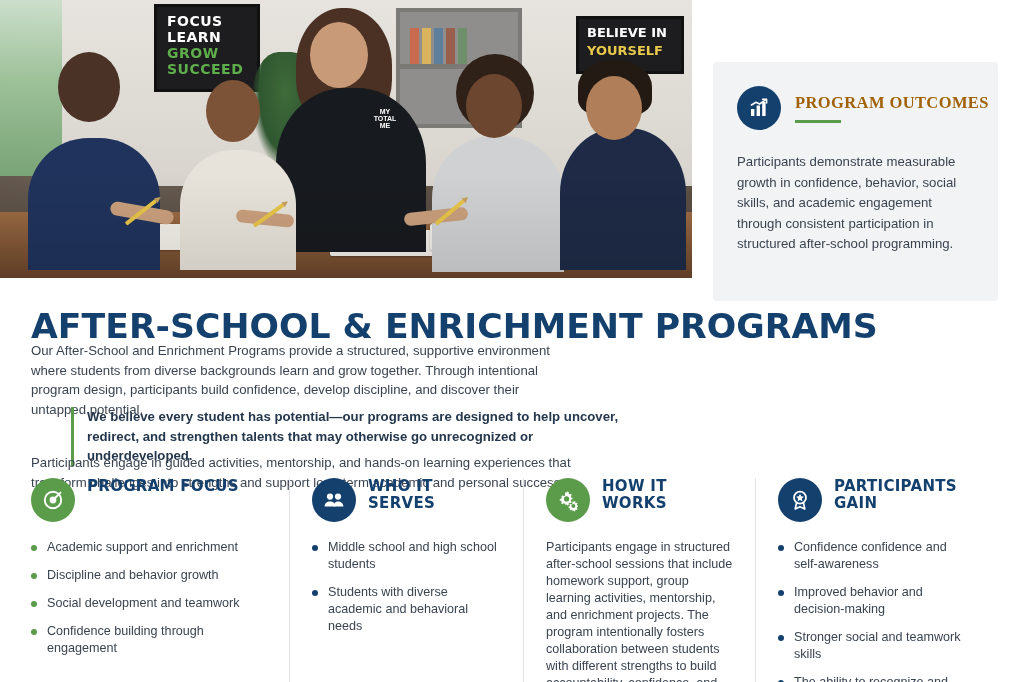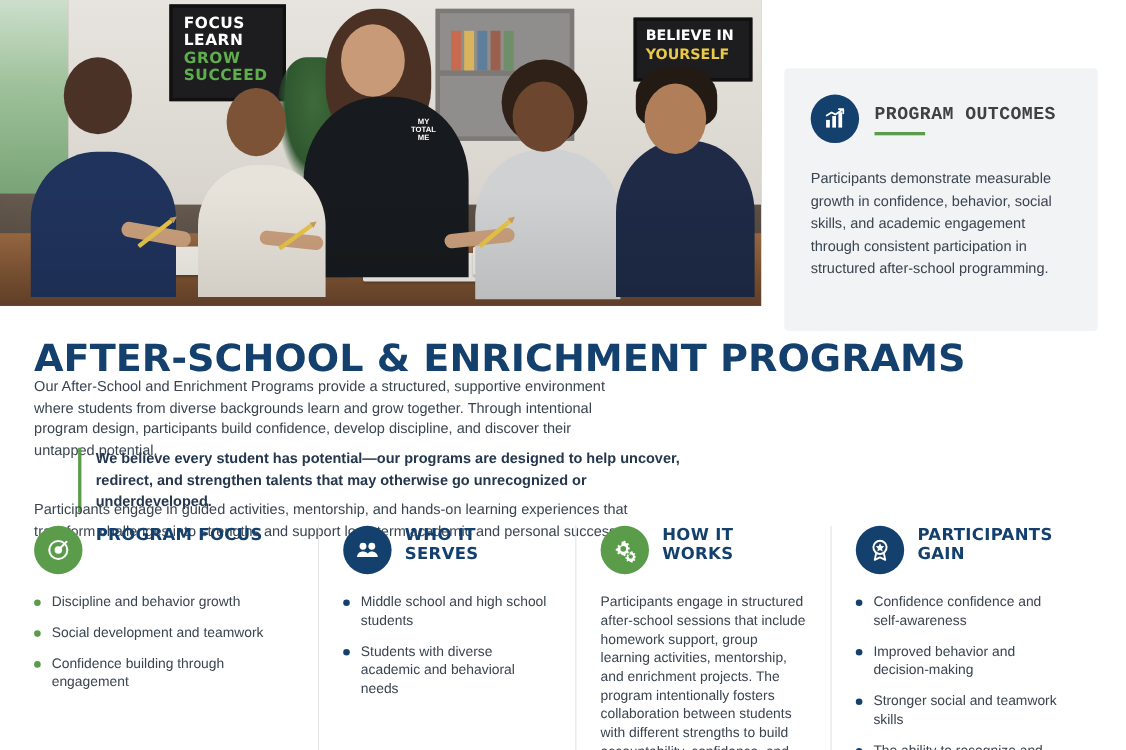--- a/index.html
+++ b/index.html
@@ -156,25 +156,25 @@
   }
   .circle-icon {
     width: 44px; height: 44px; border-radius: 50%;
     background: #14406e;
     display: flex; align-items: center; justify-content: center;
     flex: 0 0 auto;
   }
   .circle-icon svg { display: block; }
   .outcomes-title-wrap { margin-left: 14px; }
   .outcomes-title {
-    font-family: Liberation Mono, monospace;
+    font-family: Liberation Serif, serif;
     font-weight: 700;
     font-size: 16.5px;
     letter-spacing: .4px;
-    color: #404040;
+    color: #a16207;
     text-transform: uppercase;
   }
   .title-rule {
     width: 46px; height: 3px; background: #5a9c4a; margin-top: 7px;
   }
   .outcomes-body {
     margin: 22px 24px 0 24px;
     font-size: 13.2px;
     line-height: 20.5px;
     color: #3a4450;
@@ -383,20 +383,21 @@
         <div class="circle-icon col-icon-green">
           <svg width="24" height="24" viewBox="0 0 24 24" aria-hidden="true">
             <circle cx="12" cy="12" r="8.2" fill="none" stroke="#ffffff" stroke-width="1.9"></circle>
             <circle cx="12" cy="12" r="3.4" fill="#ffffff"></circle>
             <path d="M12 12 L19.5 4.6" stroke="#ffffff" stroke-width="1.9" stroke-linecap="round"></path>
           </svg>
         </div>
         <div class="col-title">Program Focus</div>
       </div>
       <ul class="bullets bullets-green">
+        <li>Academic support and enrichment</li>
         <li>Discipline and behavior growth</li>
         <li>Social development and teamwork</li>
         <li>Confidence building through engagement</li>
       </ul>
     </div>
 
     <div class="col col-1">
       <div class="col-head">
         <div class="circle-icon col-icon-blue">
           <svg width="24" height="24" viewBox="0 0 24 24" aria-hidden="true">

